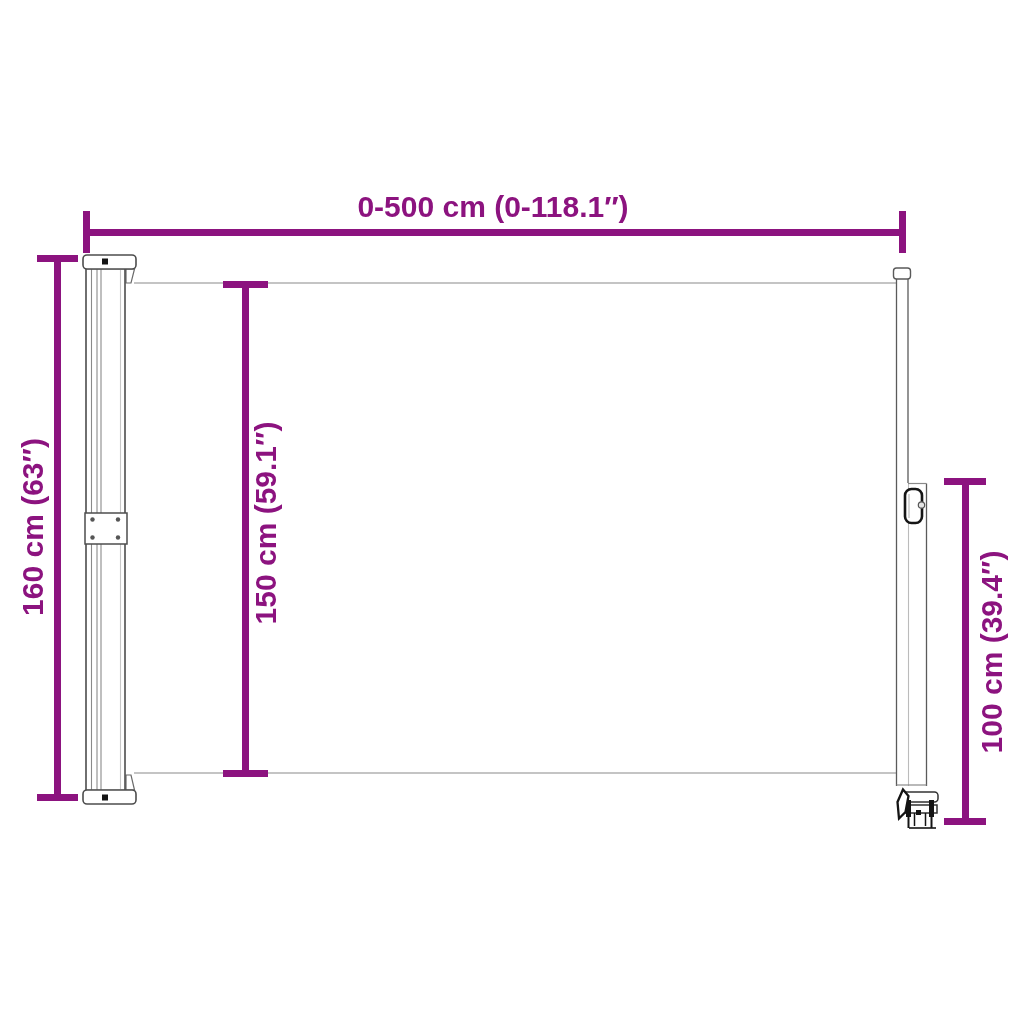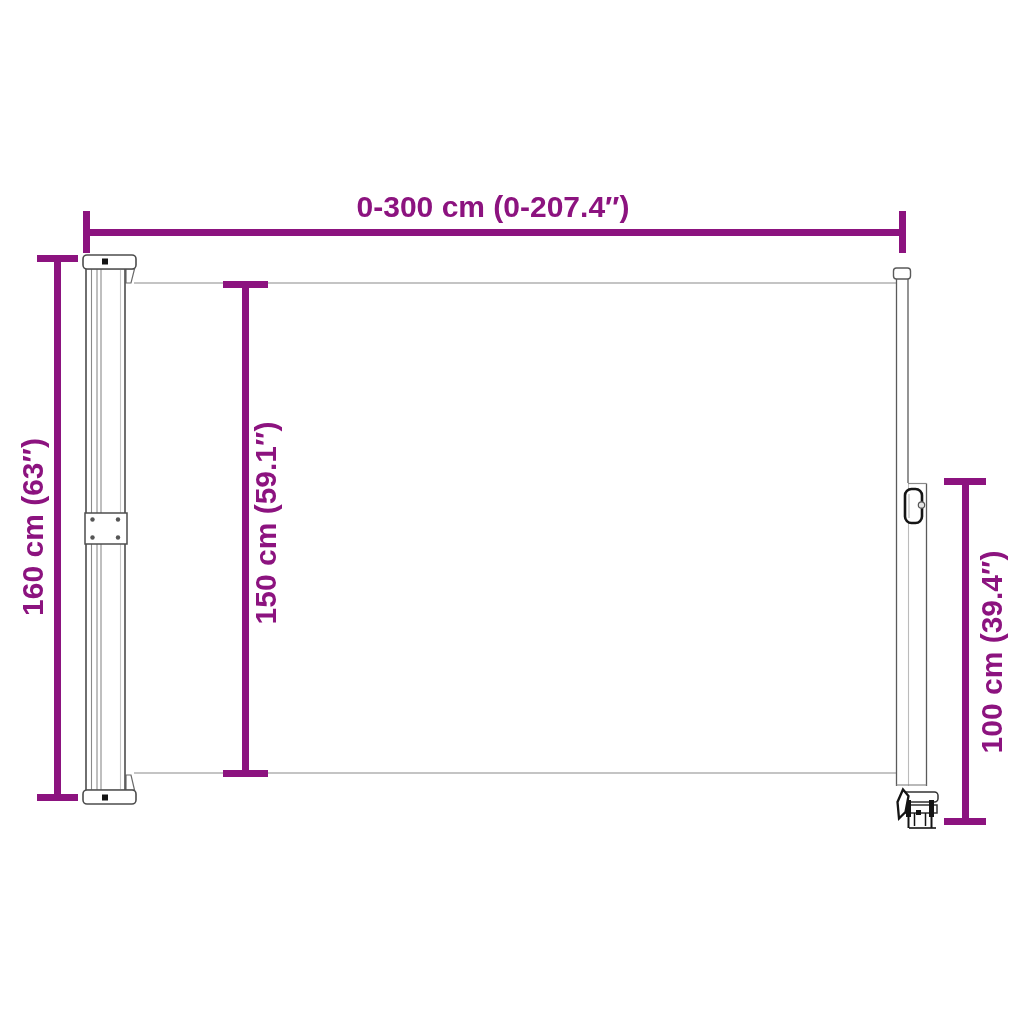--- a/index.html
+++ b/index.html
@@ -98,21 +98,21 @@
         <path d="M903 789.5 L908.5 796 L905.5 812 L899 818.5 L897.5 802 Z" fill="#ffffff" stroke="#141414" stroke-width="2.3"></path>
         <line x1="909" y1="828" x2="936" y2="828" stroke="#141414" stroke-width="1.6"></line>
       </g>
     </g>
   </svg>
 
   <div>
     <div class="dim-line" style="left:86px;  top:228.5px; width:816px; height:7px"></div>
     <div class="dim-line" style="left:82.5px; top:211px; width:7px; height:42px"></div>
     <div class="dim-line" style="left:898.5px; top:211px; width:7px; height:42px"></div>
-    <span class="dim-label" style="left:493px; top:207px">0-300 cm (0-207.4″)</span>
+    <span class="dim-label" style="left:493px; top:207px">0-500 cm (0-118.1″)</span>
   </div>
 
   <div>
     <div class="dim-line" style="left:53.5px; top:258px; width:7px; height:540px"></div>
     <div class="dim-line" style="left:37px; top:255px; width:41px; height:7px"></div>
     <div class="dim-line" style="left:37px; top:794px; width:41px; height:7px"></div>
     <span class="dim-label vertical" style="left:33px; top:527px">160 cm (63″)</span>
   </div>
 
   <div>

